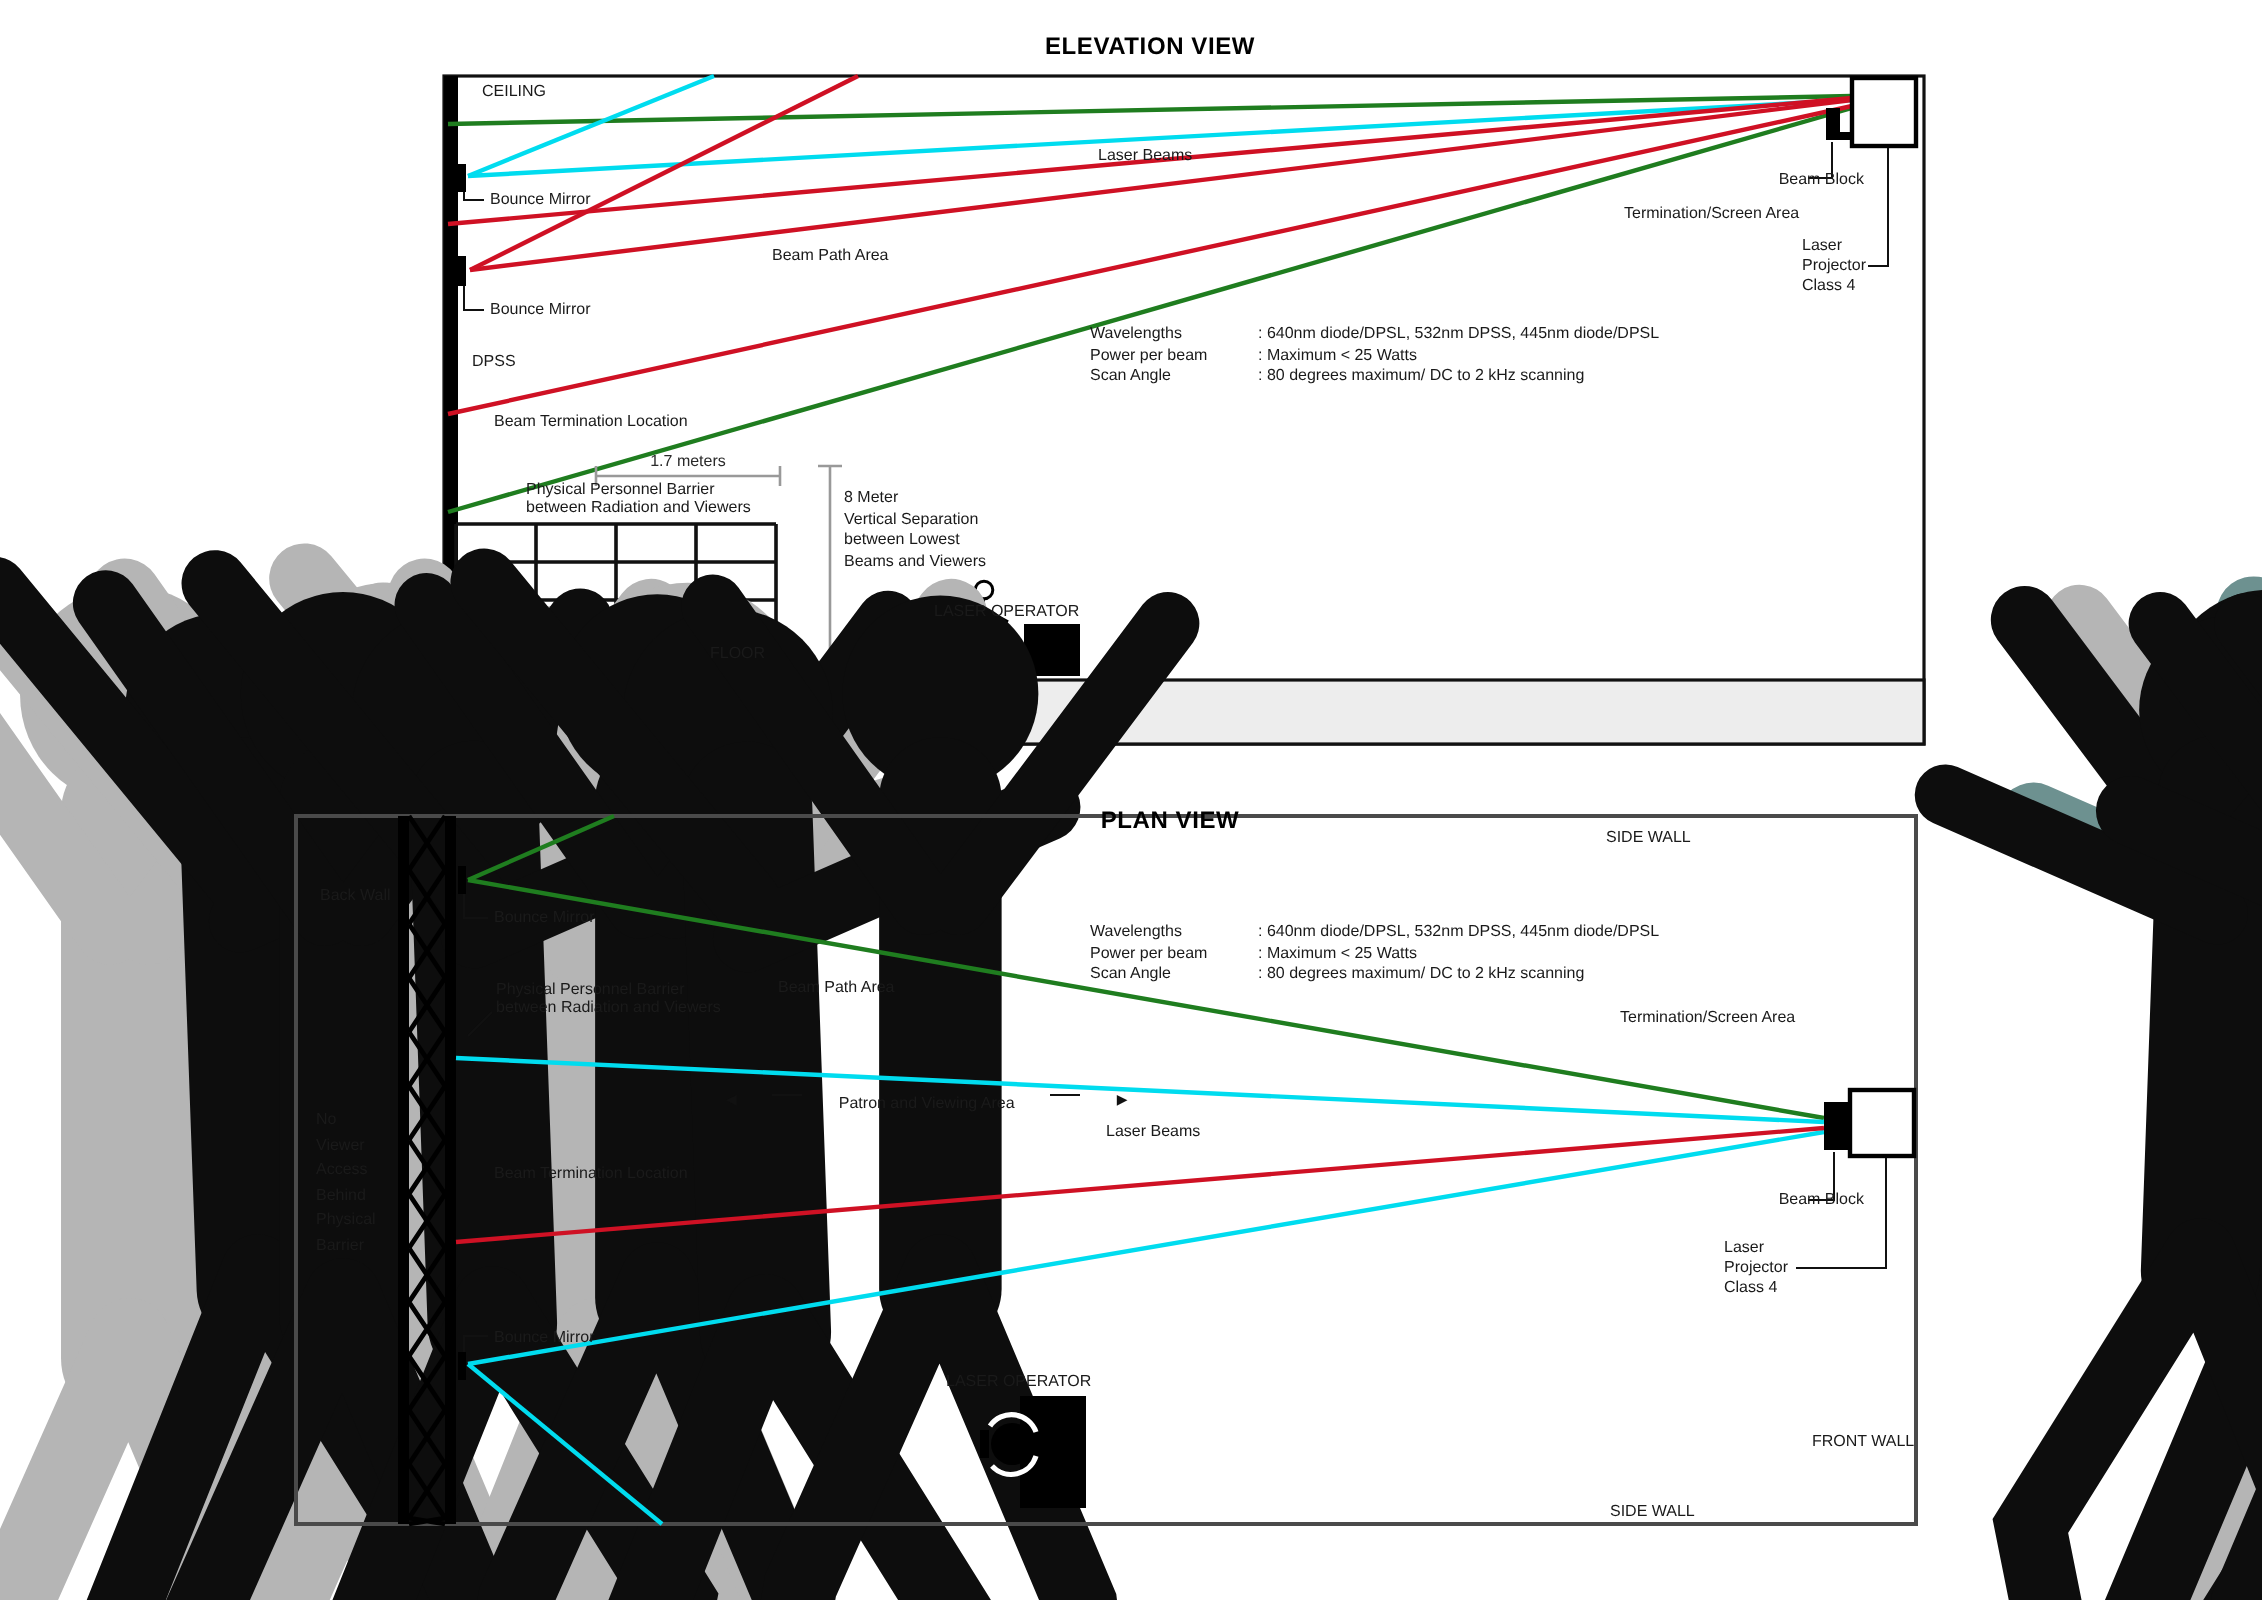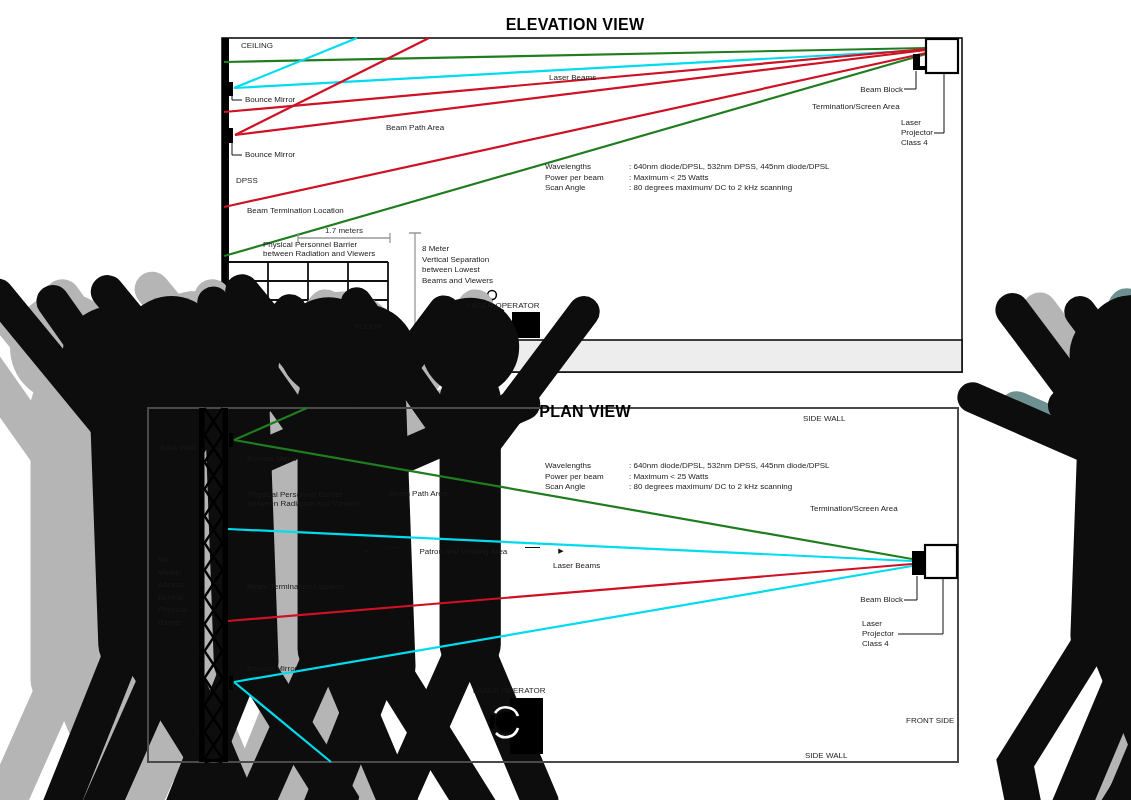--- a/index.html
+++ b/index.html
@@ -1,26 +1,26 @@
 <!DOCTYPE html>
 <html style="--beam-red: #cf1124; --beam-green: #1f7d1f; --beam-cyan: #00dcef; --floor-gray: #ededed;"><head>
 <meta charset="utf-8">
 <style>
   html,body{margin:0;padding:0;background:#fff;}
   #stage{position:relative;width:1131px;height:800px;background:#fff;overflow:hidden;
          font-family:"Liberation Sans",sans-serif;color:#1a1a1a;}
   #gfx{position:absolute;left:0;top:0;width:1131px;height:800px;}
   .lbl{position:absolute;font-size:8px;line-height:9px;white-space:pre-line;color:#1a1a1a;}
-  .title{position:absolute;transform:translateX(-50%);font-size:16px;font-weight:bold;
+  .title{position:absolute;transform:translateX(-50%);font-size:12px;font-weight:bold;
          letter-spacing:.3px;color:#000;white-space:nowrap;}
   .dim{color:#2a2a2a;}
   .specs{position:absolute;display:grid;grid-template-columns:84px auto;row-gap:1.6px;
          font-size:8px;line-height:9px;white-space:nowrap;}
   .ctr{transform:translateX(-50%);}
-  .rgt{transform:translateX(-100%);}
+  .rgt{transform:translateX(-100%);margin-left:29px;}
   .patron{position:absolute;display:flex;align-items:flex-start;gap:18px;font-size:8px;white-space:nowrap;}
   .patron .dash{width:15px;border-top:1.2px solid #111;height:0;}
   .patron .ah{font-size:7px;line-height:7px;color:#111;}
   
   .beam-red{stroke:var(--beam-red);stroke-width:2.2;fill:none;}
   .beam-green{stroke:var(--beam-green);stroke-width:2.2;fill:none;}
   .beam-cyan{stroke:var(--beam-cyan);stroke-width:2.2;fill:none;}
   .frame{stroke:#111;stroke-width:1.6;fill:none;}
   .planframe{stroke:#4a4a4a;stroke-width:2;fill:none;}
   .leader{stroke:#111;stroke-width:1;fill:none;}
@@ -221,21 +221,21 @@
   </div>
 
   <div class="lbl" style="left:553px;top:561px">Laser Beams</div>
   <div class="lbl" style="left:247px;top:582px">Beam Termination Location</div>
   <div class="lbl rgt" style="left:903px;top:595px">Beam Block</div>
   <div class="lbl" style="left:862px;top:619px;line-height:10px">Laser
 Projector
 Class 4</div>
   <div class="lbl" style="left:247px;top:664px">Bounce Mirror</div>
   <div class="lbl" style="left:473px;top:686px">LASER OPERATOR</div>
-  <div class="lbl" style="left:906px;top:716px">FRONT SIDE</div>
+  <div class="lbl" style="left:906px;top:716px">FRONT WALL</div>
   <div class="lbl" style="left:805px;top:751px">SIDE WALL</div>
 
   <div class="specs" style="left:545px;top:461px">
     <span>Wavelengths</span>
       <span>: 640nm diode/DPSL, 532nm DPSS, 445nm diode/DPSL</span>
     <span>Power per beam</span>
       <span>: Maximum &lt; 25 Watts</span>
     <span>Scan Angle</span>
       <span>: 80 degrees maximum/ DC to 2 kHz scanning</span>
   </div>

